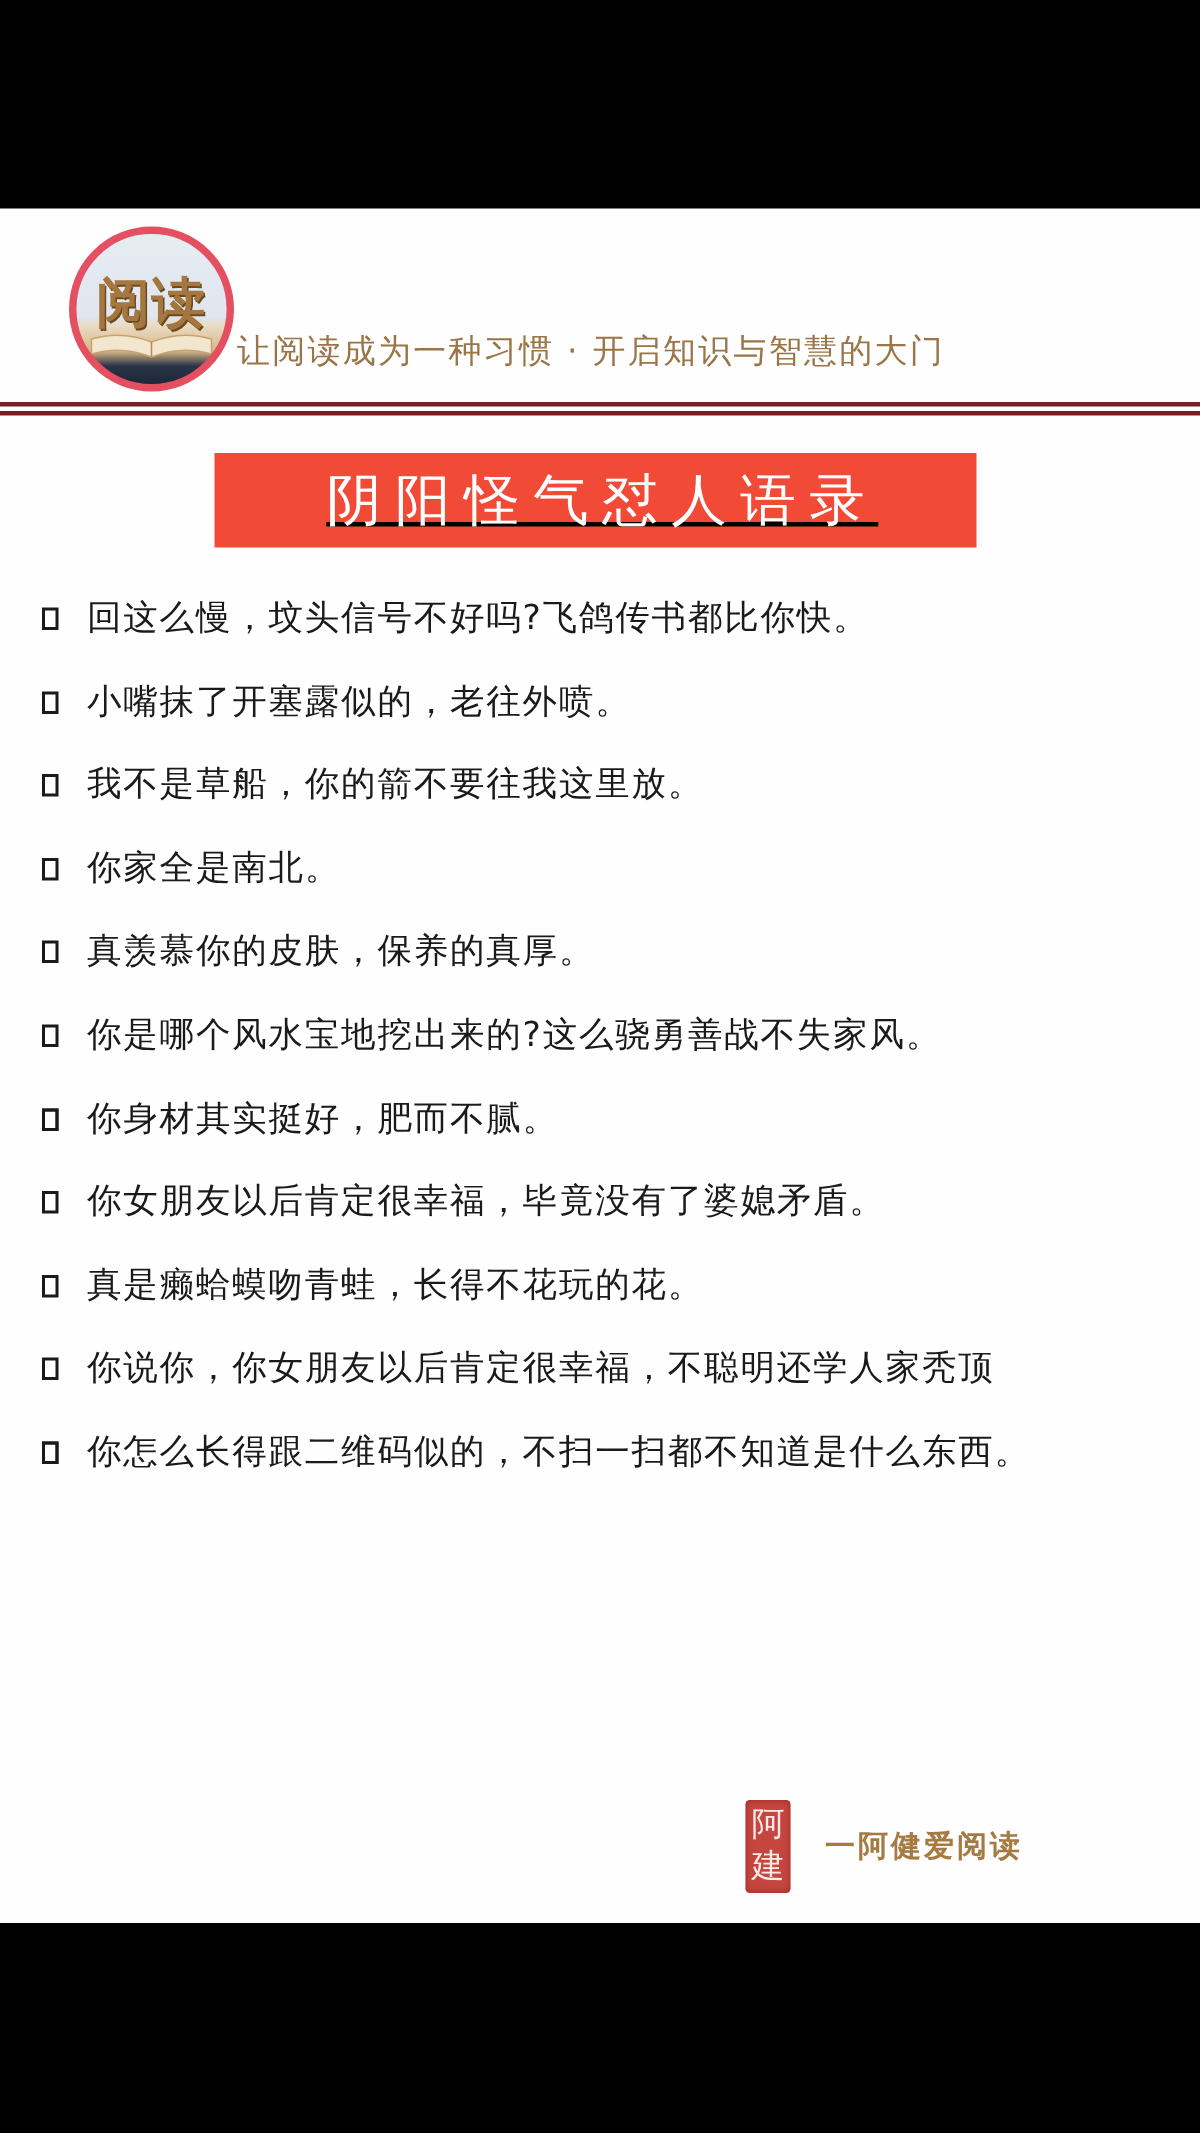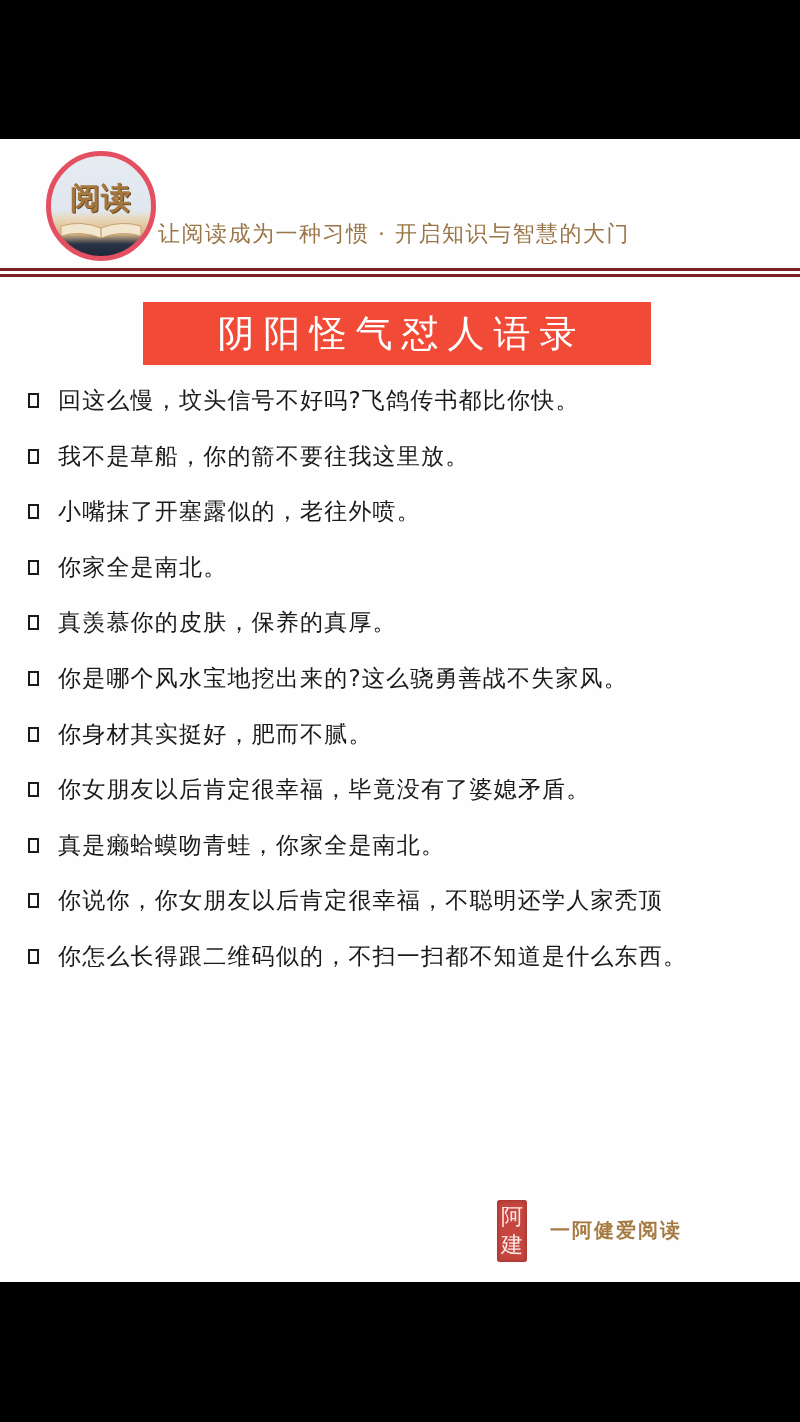--- a/index.html
+++ b/index.html
@@ -41,21 +41,21 @@
       border: 5px solid #e44f62;
       background: linear-gradient(to bottom, #e6ecf2 0%, #dfe6ee 55%, #e9d9bf 62%, #d8b787 78%, #2a3448 88%, #1e2738 100%);
       overflow: hidden;
       box-sizing: content-box;
     }
     .logo-text {
       position: absolute;
       left: 0; top: 22px;
       width: 100px;
       text-align: center;
-      font-size: 30px;
+      font-size: 36px;
       font-weight: bold;
       color: #a5773e;
       letter-spacing: 1px;
       text-shadow: 1px 1px 0 #6b4a22;
     }
     .logo-book {
       position: absolute;
       left: 8px; top: 62px;
       width: 84px; height: 22px;
     }
@@ -81,32 +81,33 @@
     }
     
     .title-box {
       position: absolute;
       left: 143px; top: 163px;
       width: 508px; height: 63px;
       background: #f14a36;
       display: flex;
       align-items: center;
       justify-content: center;
+      text-decoration: underline;
     }
     .title-text {
       color: #ffffff;
       font-size: 37px;
       letter-spacing: 9px;
       padding-left: 9px;
       white-space: nowrap;
     }
     
     .quote-list {
       position: absolute;
-      left: 0; top: 234px;
+      left: 0; top: 246px;
       width: 800px;
       list-style: none;
       margin: 0;
       padding: 0;
     }
     .quote-item {
       position: relative;
       padding-left: 58px;
       padding-right: 20px;
       font-size: 23px;
@@ -169,29 +170,29 @@
 
   <div class="rule-1"></div>
   <div class="rule-2"></div>
 
   <div class="title-box">
     <span class="title-text">阴阳怪气怼人语录</span>
   </div>
 
   <ul class="quote-list">
     <li class="quote-item"><span class="box"></span><span>回这么慢，坟头信号不好吗?飞鸽传书都比你快。</span></li>
+    <li class="quote-item"><span class="box"></span><span>小嘴抹了开塞露似的，老往外喷。</span></li>
     <li class="quote-item"><span class="box"></span><span>我不是草船，你的箭不要往我这里放。</span></li>
-    <li class="quote-item"><span class="box"></span><span>小嘴抹了开塞露似的，老往外喷。</span></li>
     <li class="quote-item"><span class="box"></span><span>你家全是南北。</span></li>
     <li class="quote-item"><span class="box"></span><span>真羡慕你的皮肤，保养的真厚。</span></li>
     <li class="quote-item"><span class="box"></span><span>你是哪个风水宝地挖出来的?这么骁勇善战不失家风。</span></li>
     <li class="quote-item"><span class="box"></span></li>
     <li class="quote-item"><span class="box"></span><span>你身材其实挺好，肥而不腻。</span></li>
     <li class="quote-item"><span class="box"></span><span>你女朋友以后肯定很幸福，毕竟没有了婆媳矛盾。</span></li>
-    <li class="quote-item"><span class="box"></span><span>真是癞蛤蟆吻青蛙，你家全是南北。</span></li>
+    <li class="quote-item"><span class="box"></span><span>真是癞蛤蟆吻青蛙，长得不花玩的花。</span></li>
     <li class="quote-item"><span class="box"></span><span>你说你，你女朋友以后肯定很幸福，不聪明还学人家秃顶</span></li>
     <li class="quote-item"><span class="box"></span></li>
     <li class="quote-item"><span class="box"></span><span>你怎么长得跟二维码似的，不扫一扫都不知道是什么东西。</span></li>
   </ul>
 
   <div class="seal">
     <span>阿</span>
     <span>建</span>
   </div>
   <div class="signature">一阿健爱阅读</div>

